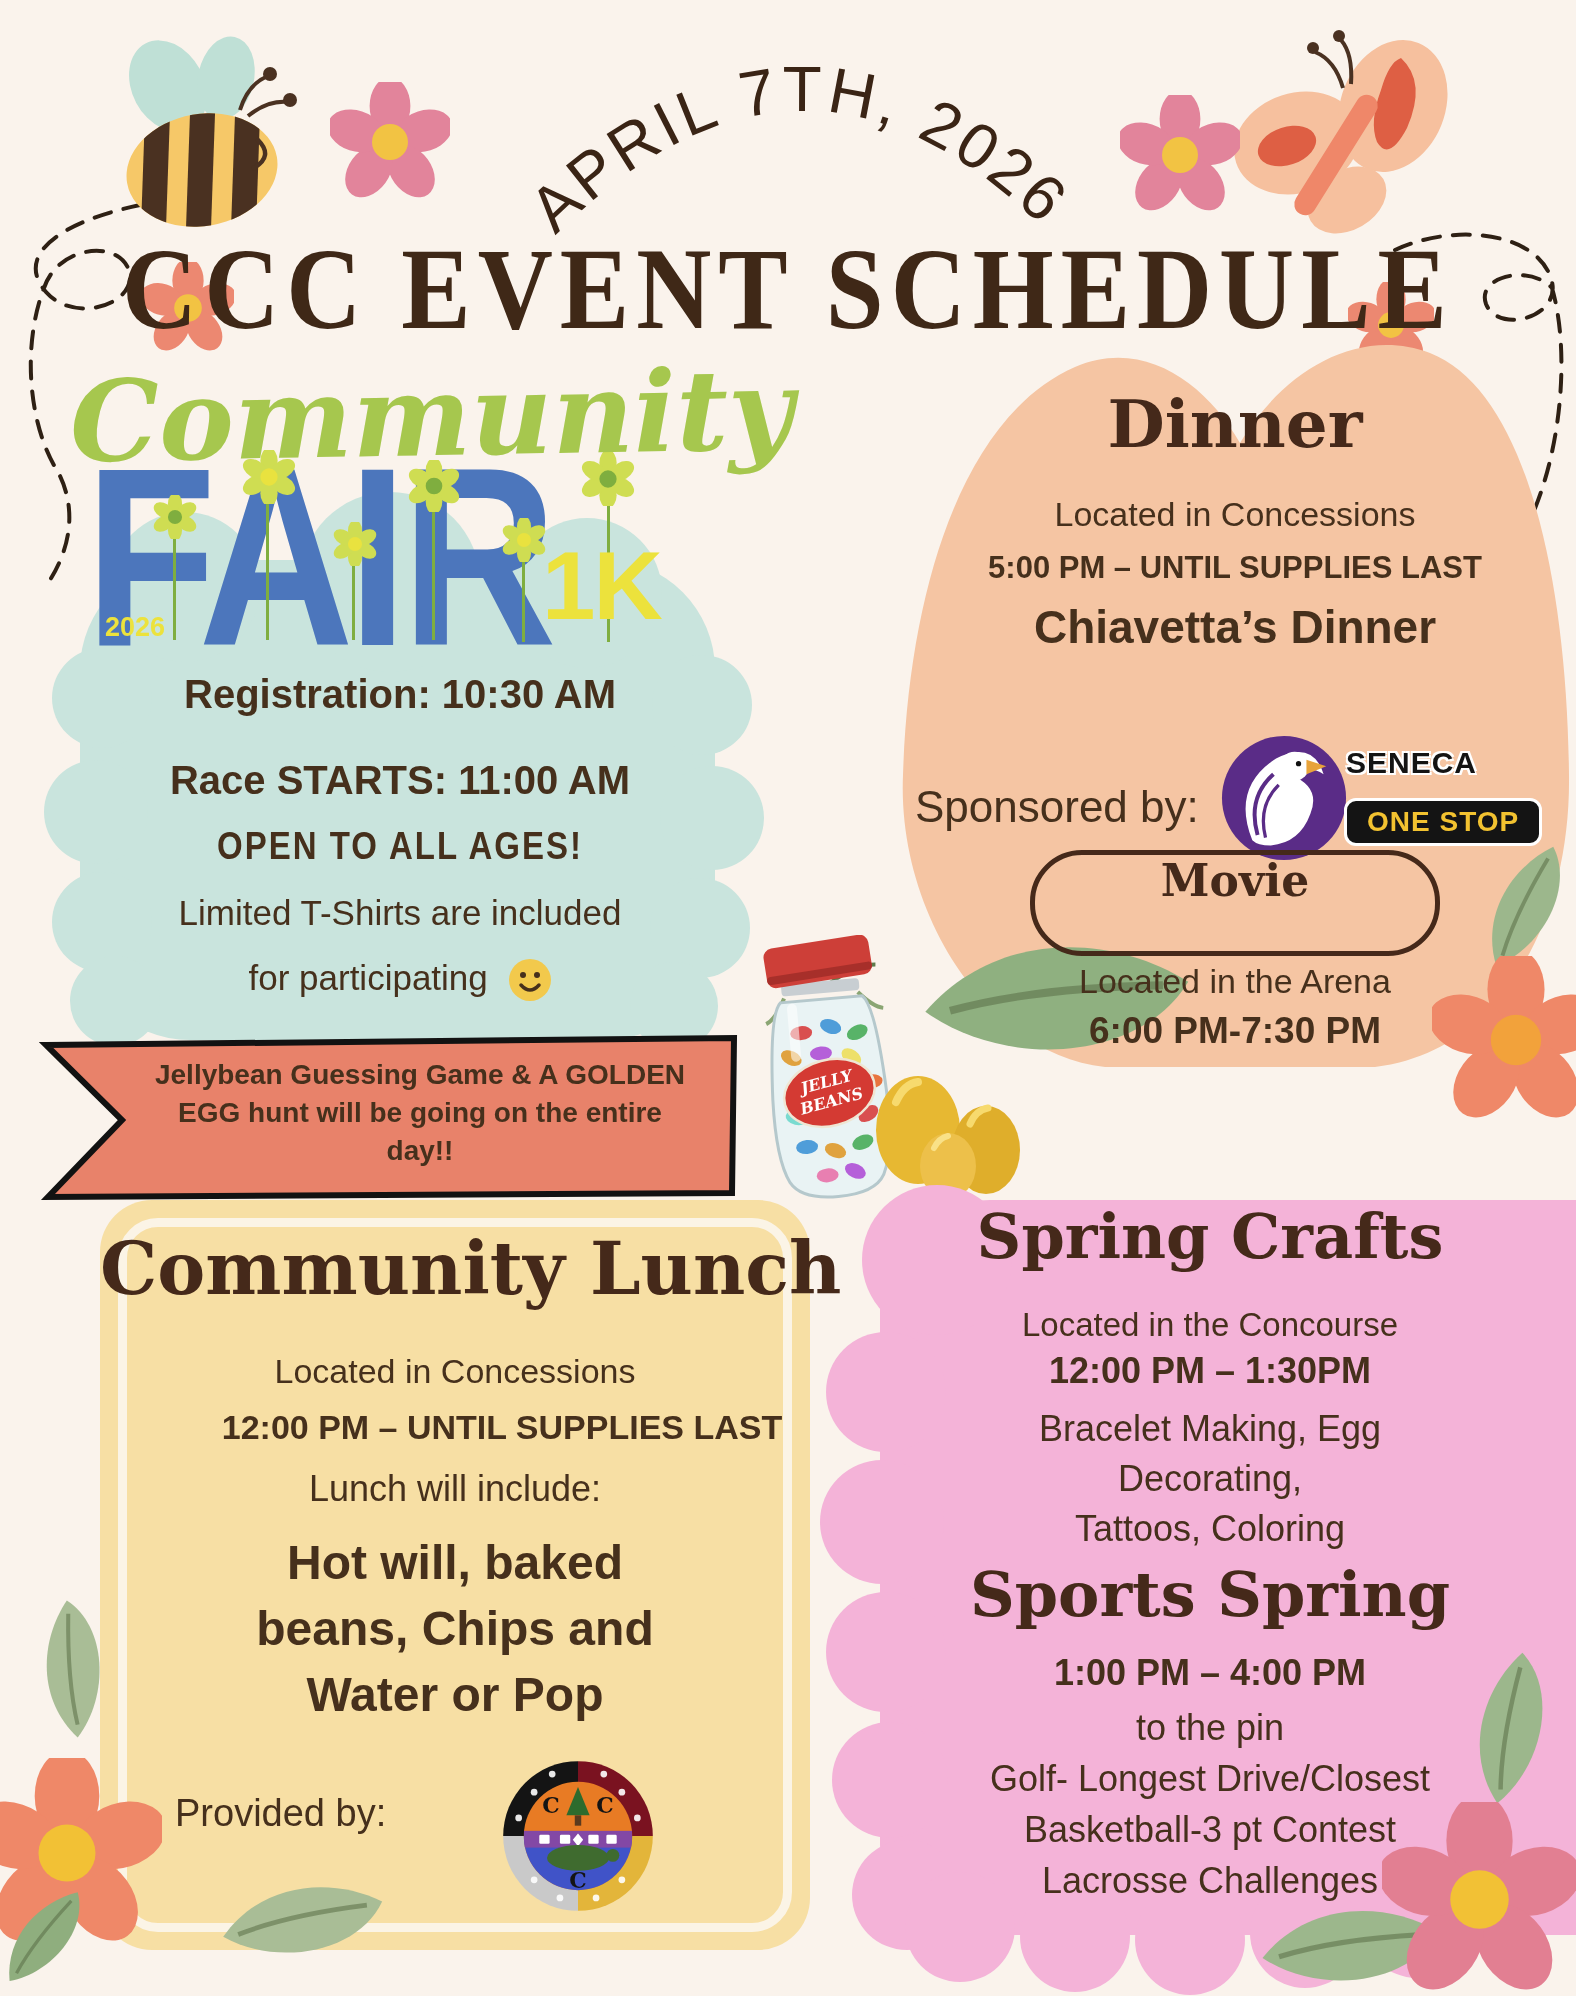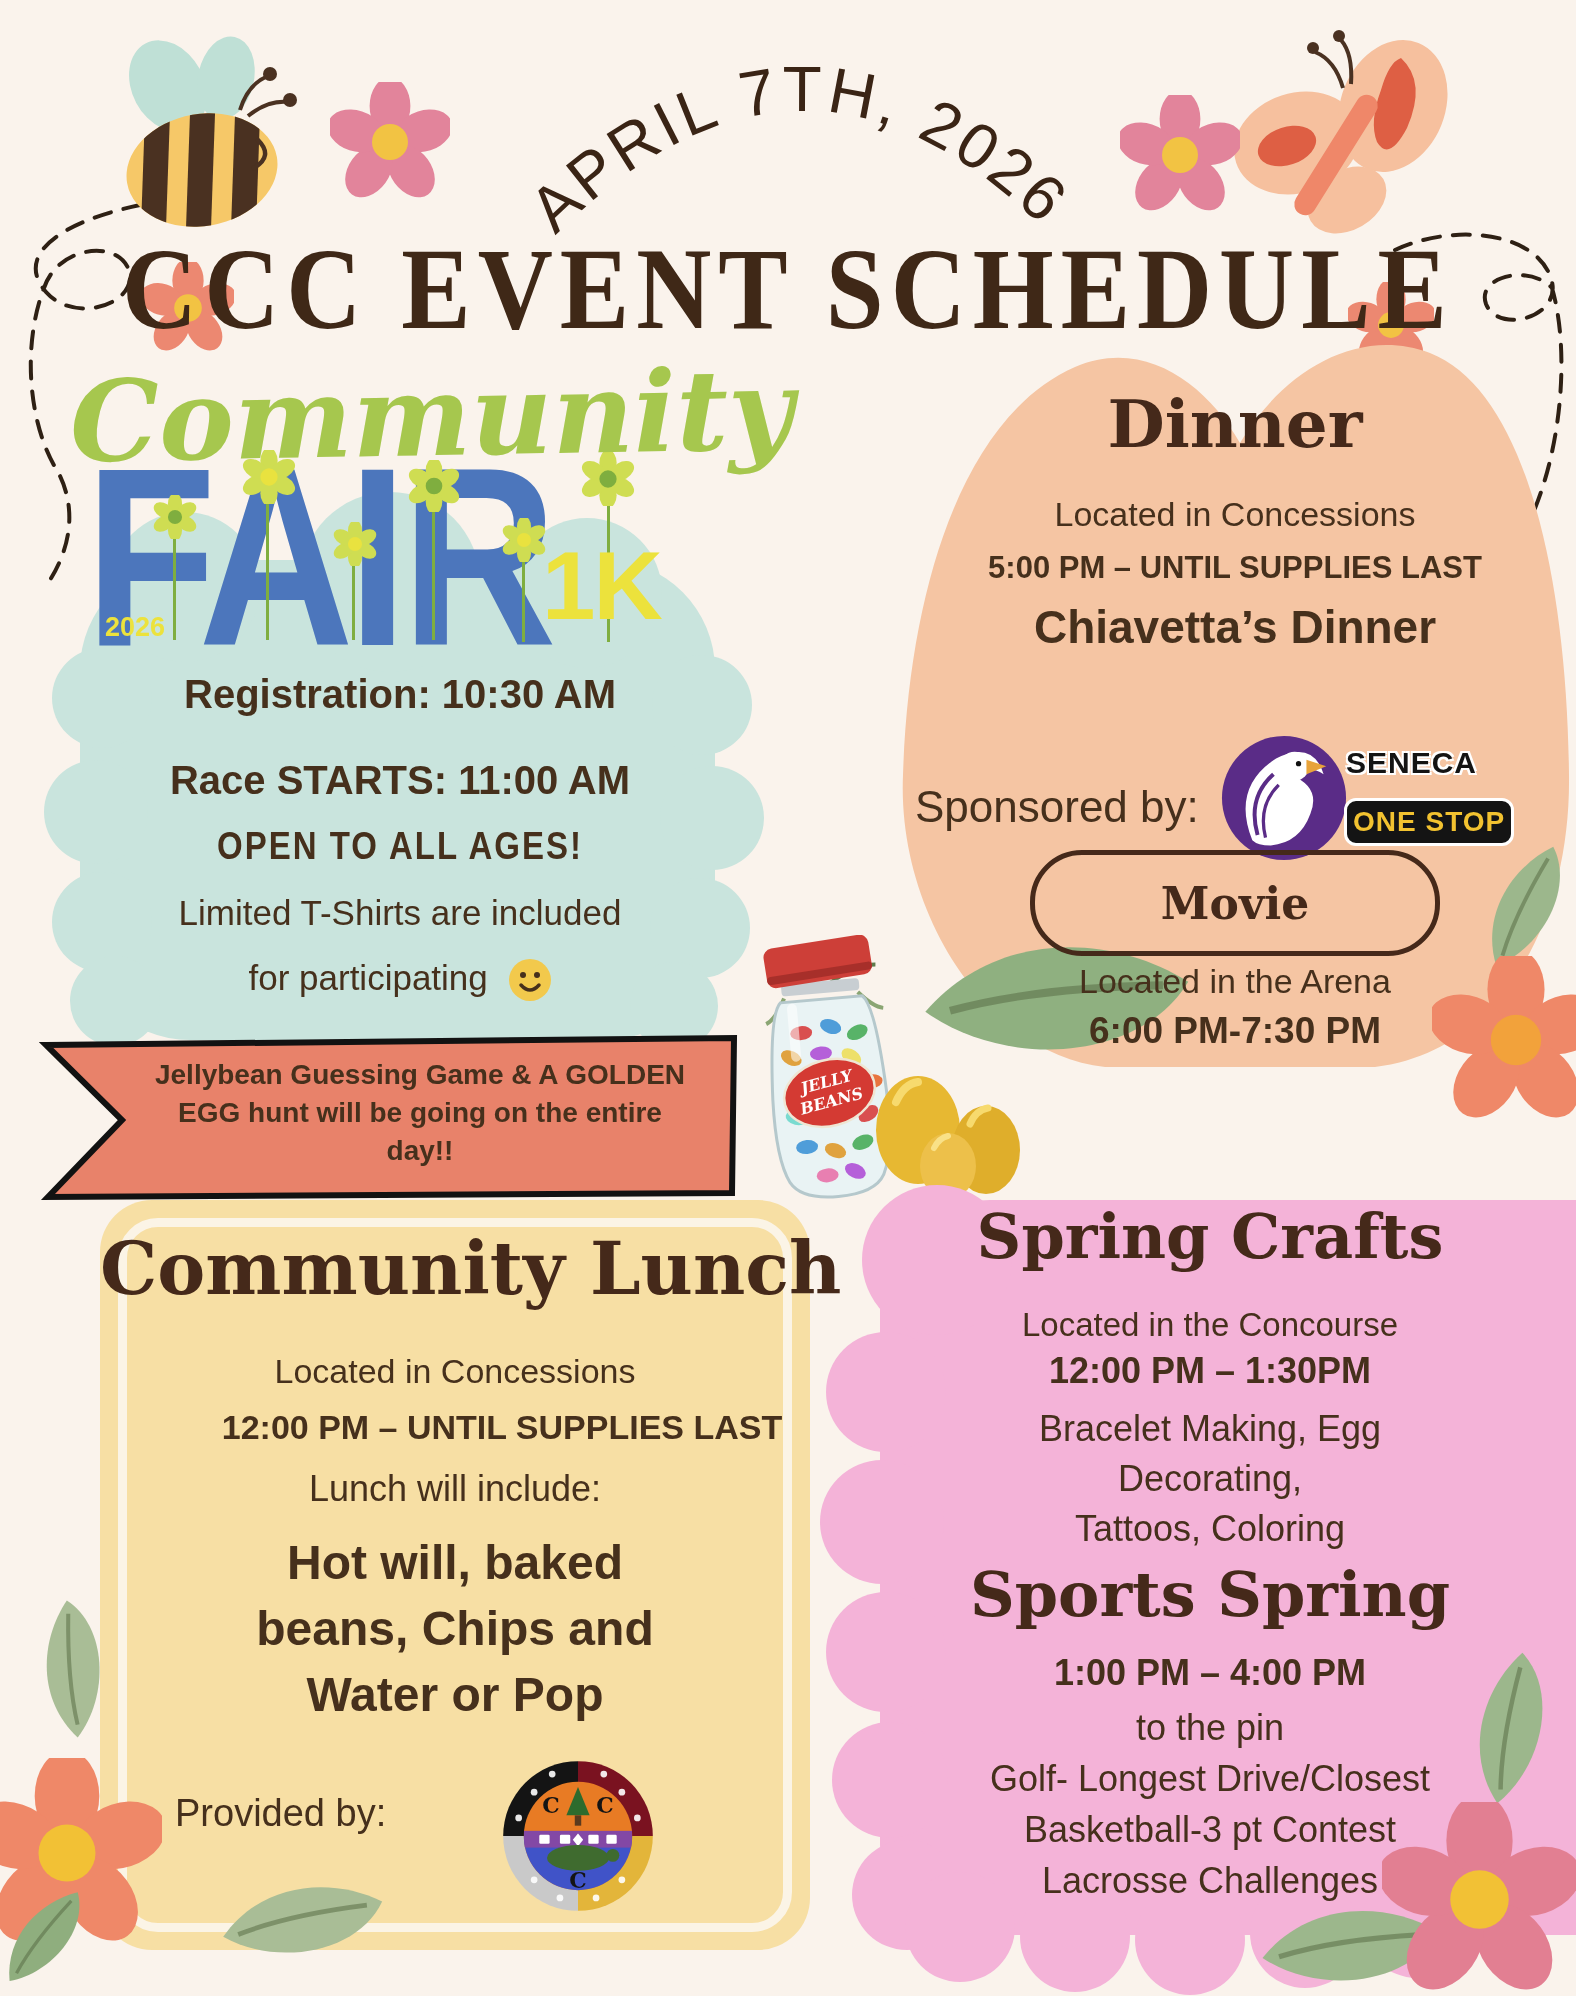--- a/index.html
+++ b/index.html
@@ -202,26 +202,26 @@
   <svg class="abs" style="left:0;top:0" width="132" height="132" viewBox="0 0 100 100">
     <circle cx="50" cy="50" r="47" fill="#5a2c87"></circle>
     <path d="M26,82 Q10,42 44,20 Q72,6 80,32 Q68,24 56,33 Q78,42 70,62 Q62,84 40,86 Q30,86 26,82 Z" fill="#ffffff"></path>
     <path d="M30,78 Q22,50 42,32" stroke="#5a2c87" stroke-width="3" fill="none"></path>
     <path d="M36,80 Q30,56 46,40" stroke="#5a2c87" stroke-width="2.5" fill="none"></path>
     <circle cx="58" cy="26" r="11" fill="#ffffff"></circle>
     <circle cx="61" cy="24" r="2" fill="#111111"></circle>
     <polygon points="67,21 82,26 67,32" fill="#e8a33a"></polygon>
   </svg>
   <div class="abs" style="left:128px;top:14px;font-weight:bold;font-size:30px;letter-spacing:1px;color:#141414;text-shadow:-2px -2px 0 #fff,2px -2px 0 #fff,-2px 2px 0 #fff,2px 2px 0 #fff">SENECA</div>
-  <div class="abs" style="left:126px;top:66px;background:#141414;border-radius:12px;padding:5px 6px;border:3px solid #fff">
+  <div class="abs" style="left:126px;top:66px;background:#141414;border-radius:12px;padding:5px 20px;border:3px solid #fff">
     <span style="color:#f2c230;font-weight:bold;font-size:28px;letter-spacing:1px">ONE STOP</span>
   </div>
 </div>
 
-<div class="abs" style="left:1030px;top:850px;width:400px;height:96px;border:5px solid #45291a;border-radius:52px;display:flex;align-items:center;justify-content:center">
+<div class="abs" style="left:1030px;top:850px;width:400px;height:96px;border:5px solid #45291a;border-radius:52px;display:flex;justify-content:center">
   <span class="disp" style="font-size:44px">Movie</span>
 </div>
 <div class="abs txt" style="left:905px;top:962px;width:660px;font-size:34px">Located in the Arena</div>
 <div class="abs txt bold" style="left:905px;top:1010px;width:660px;font-size:37px">6:00 PM-7:30 PM</div>
 
 <svg class="abs" style="left:1462px;top:872px;color:#9cb78c;transform:rotate(-42deg)" width="130" height="74" viewBox="0 0 100 56">
     <use href="#leafg"></use>
   </svg>
 <svg class="abs" style="left:1432px;top:956px;color:#ef8868" width="168" height="168" viewBox="-50 -50 100 100">
     <use href="#flw5"></use>

